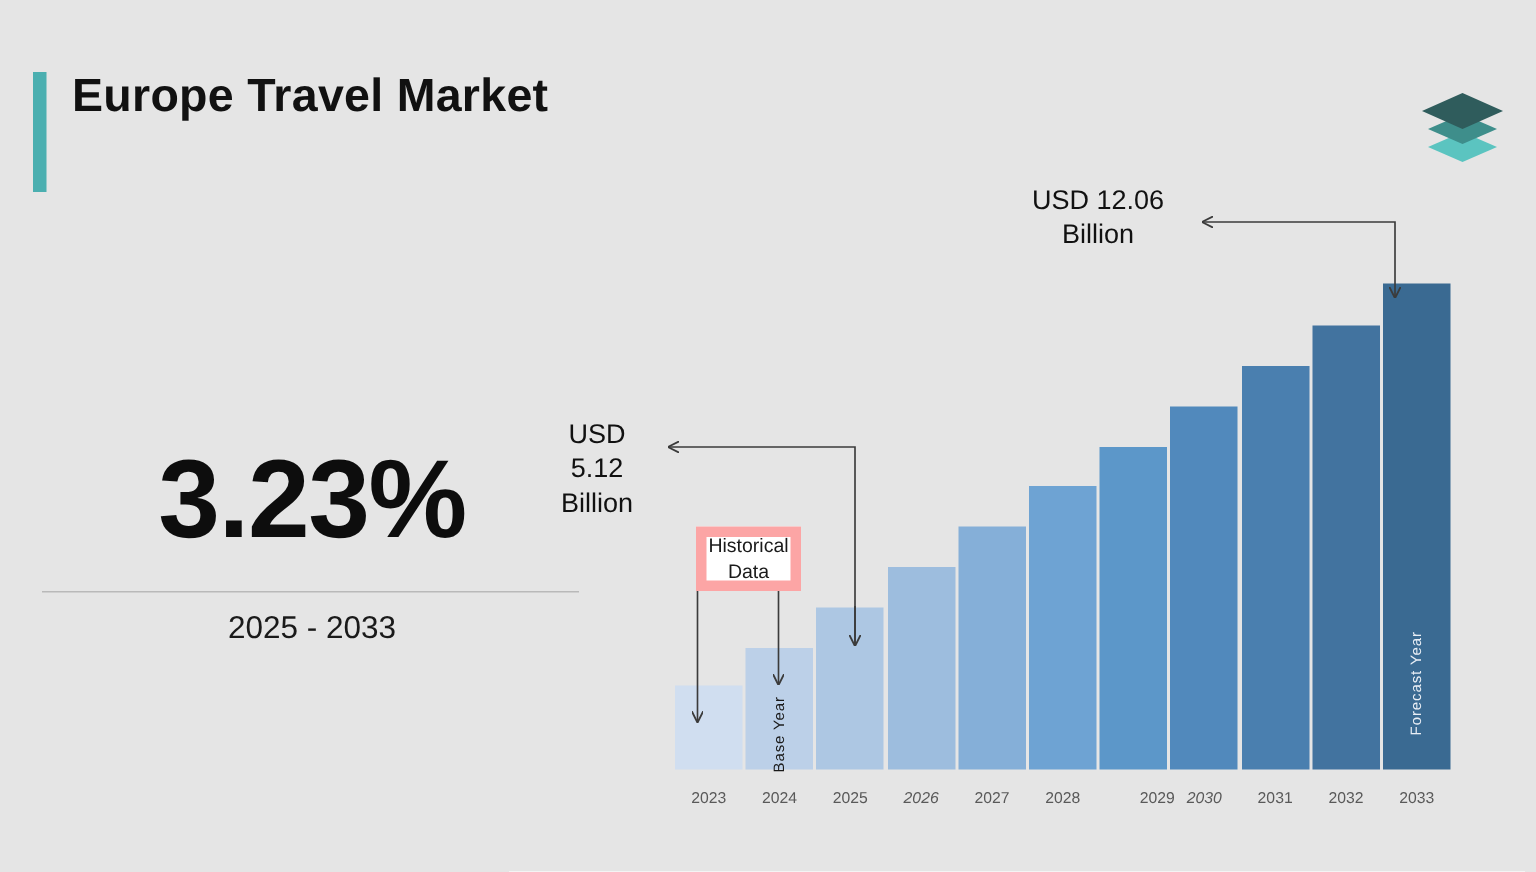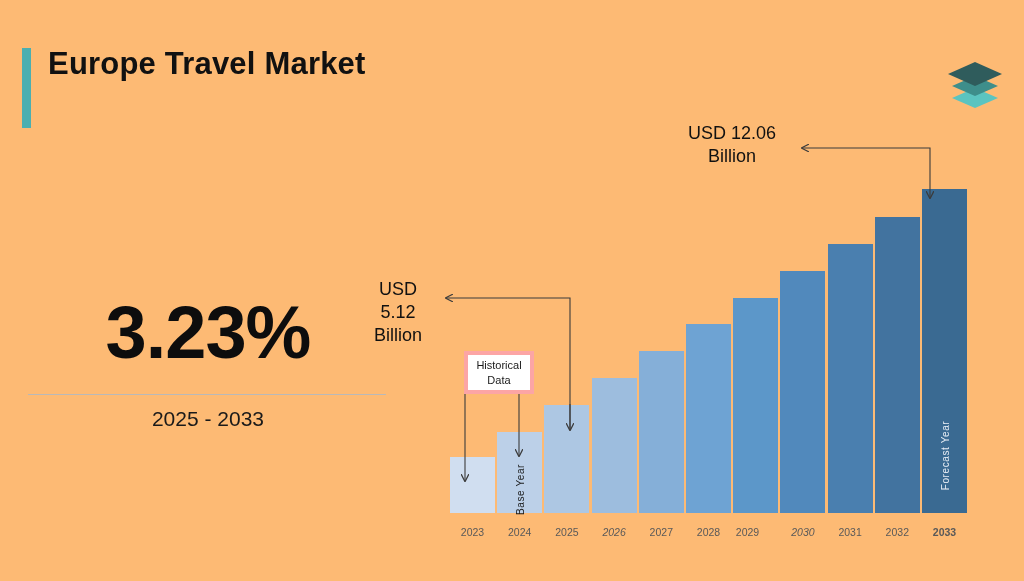--- a/index.html
+++ b/index.html
@@ -4,21 +4,21 @@
 <style>
   html, body {
     margin: 0;
     padding: 0;
     background: #ffffff;
   }
   #page {
     position: relative;
     width: 1024px;
     height: 581px;
-    background: #fdba74;
+    background: #e5e5e5;
     overflow: hidden;
     font-family: "Liberation Sans", sans-serif;
   }
 
   
   #header-accent-bar {
     position: absolute;
     left: 22px;
     top: 48px;
     width: 9px;
@@ -136,28 +136,28 @@
     font-size: 18px;
     color: #111111;
     line-height: 1.28;
   }
   #historical-data-box {
     position: absolute;
     left: 464px;
     top: 351px;
     width: 70px;
     height: 43px;
-    border: 4px solid #fca5a5;
+    border: 7px solid #fca5a5;
     background: #ffffff;
     box-sizing: border-box;
     display: flex;
     align-items: center;
     justify-content: center;
     text-align: center;
-    font-size: 11px;
+    font-size: 13px;
     color: #1a1a1a;
     line-height: 1.3;
   }
   .annotation-svg {
     position: absolute;
     left: 0;
     top: 0;
     width: 1024px;
     height: 581px;
     pointer-events: none;
@@ -204,25 +204,25 @@
           <span class="bar-rotated-label" style="color: rgb(232, 238, 245); bottom: 52px;">Forecast Year</span>
         </div>
       </div>
     <div id="x-axis-ticks">
         <div class="x-tick" style="left: 10px; width: 45px;">2023</div>
         <div class="x-tick" style="left: 57.2px; width: 45px;">2024</div>
         <div class="x-tick" style="left: 104.4px; width: 45px;">2025</div>
         <div class="x-tick" style="left: 151.6px; width: 45px; font-style: italic;">2026</div>
         <div class="x-tick" style="left: 198.8px; width: 45px;">2027</div>
         <div class="x-tick" style="left: 246px; width: 45px;">2028</div>
-        <div class="x-tick" style="left: 285px; width: 45px;">2029</div>
+        <div class="x-tick" style="left: 309px; width: 45px;">2029</div>
         <div class="x-tick" style="left: 340.4px; width: 45px; font-style: italic;">2030</div>
         <div class="x-tick" style="left: 387.6px; width: 45px;">2031</div>
         <div class="x-tick" style="left: 434.8px; width: 45px;">2032</div>
-        <div class="x-tick" style="left: 482px; width: 45px; font-weight: bold;">2033</div>
+        <div class="x-tick" style="left: 482px; width: 45px;">2033</div>
       </div>
   </div>
 
   <div id="callout-left-label">
     <div>USD</div>
     <div>5.12</div>
     <div>Billion</div>
   </div>
 
   <div id="callout-right-label">

